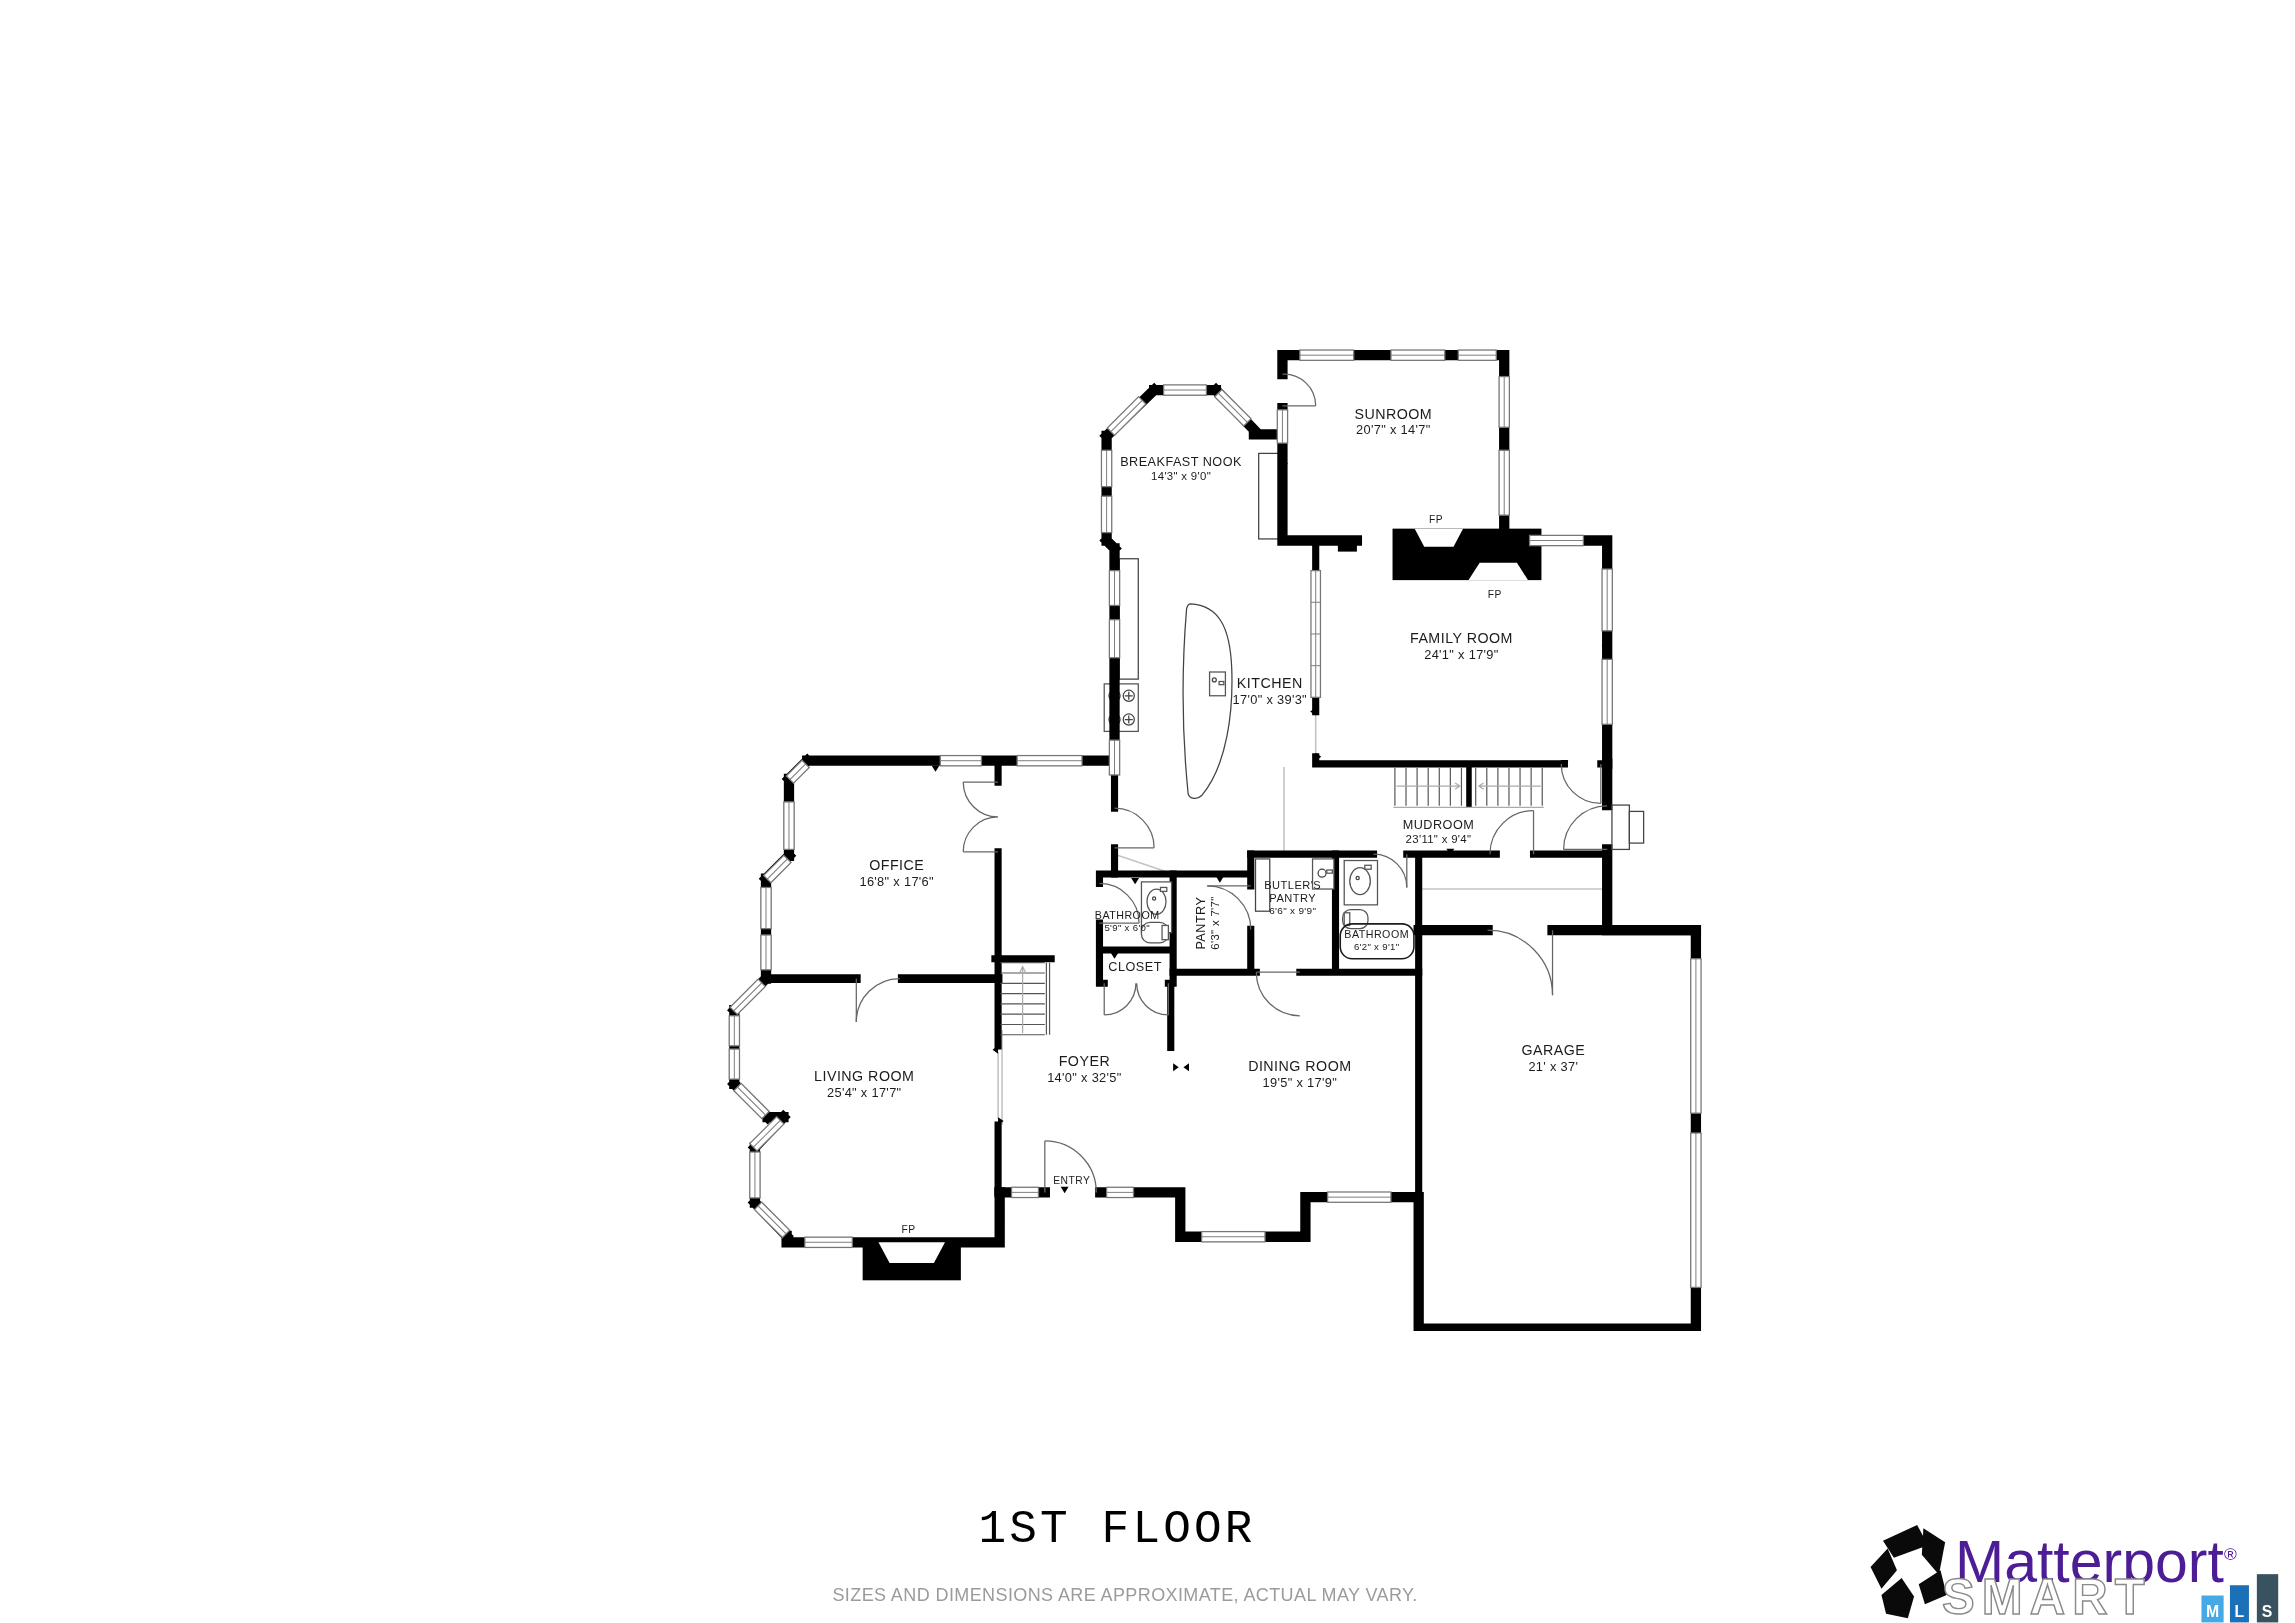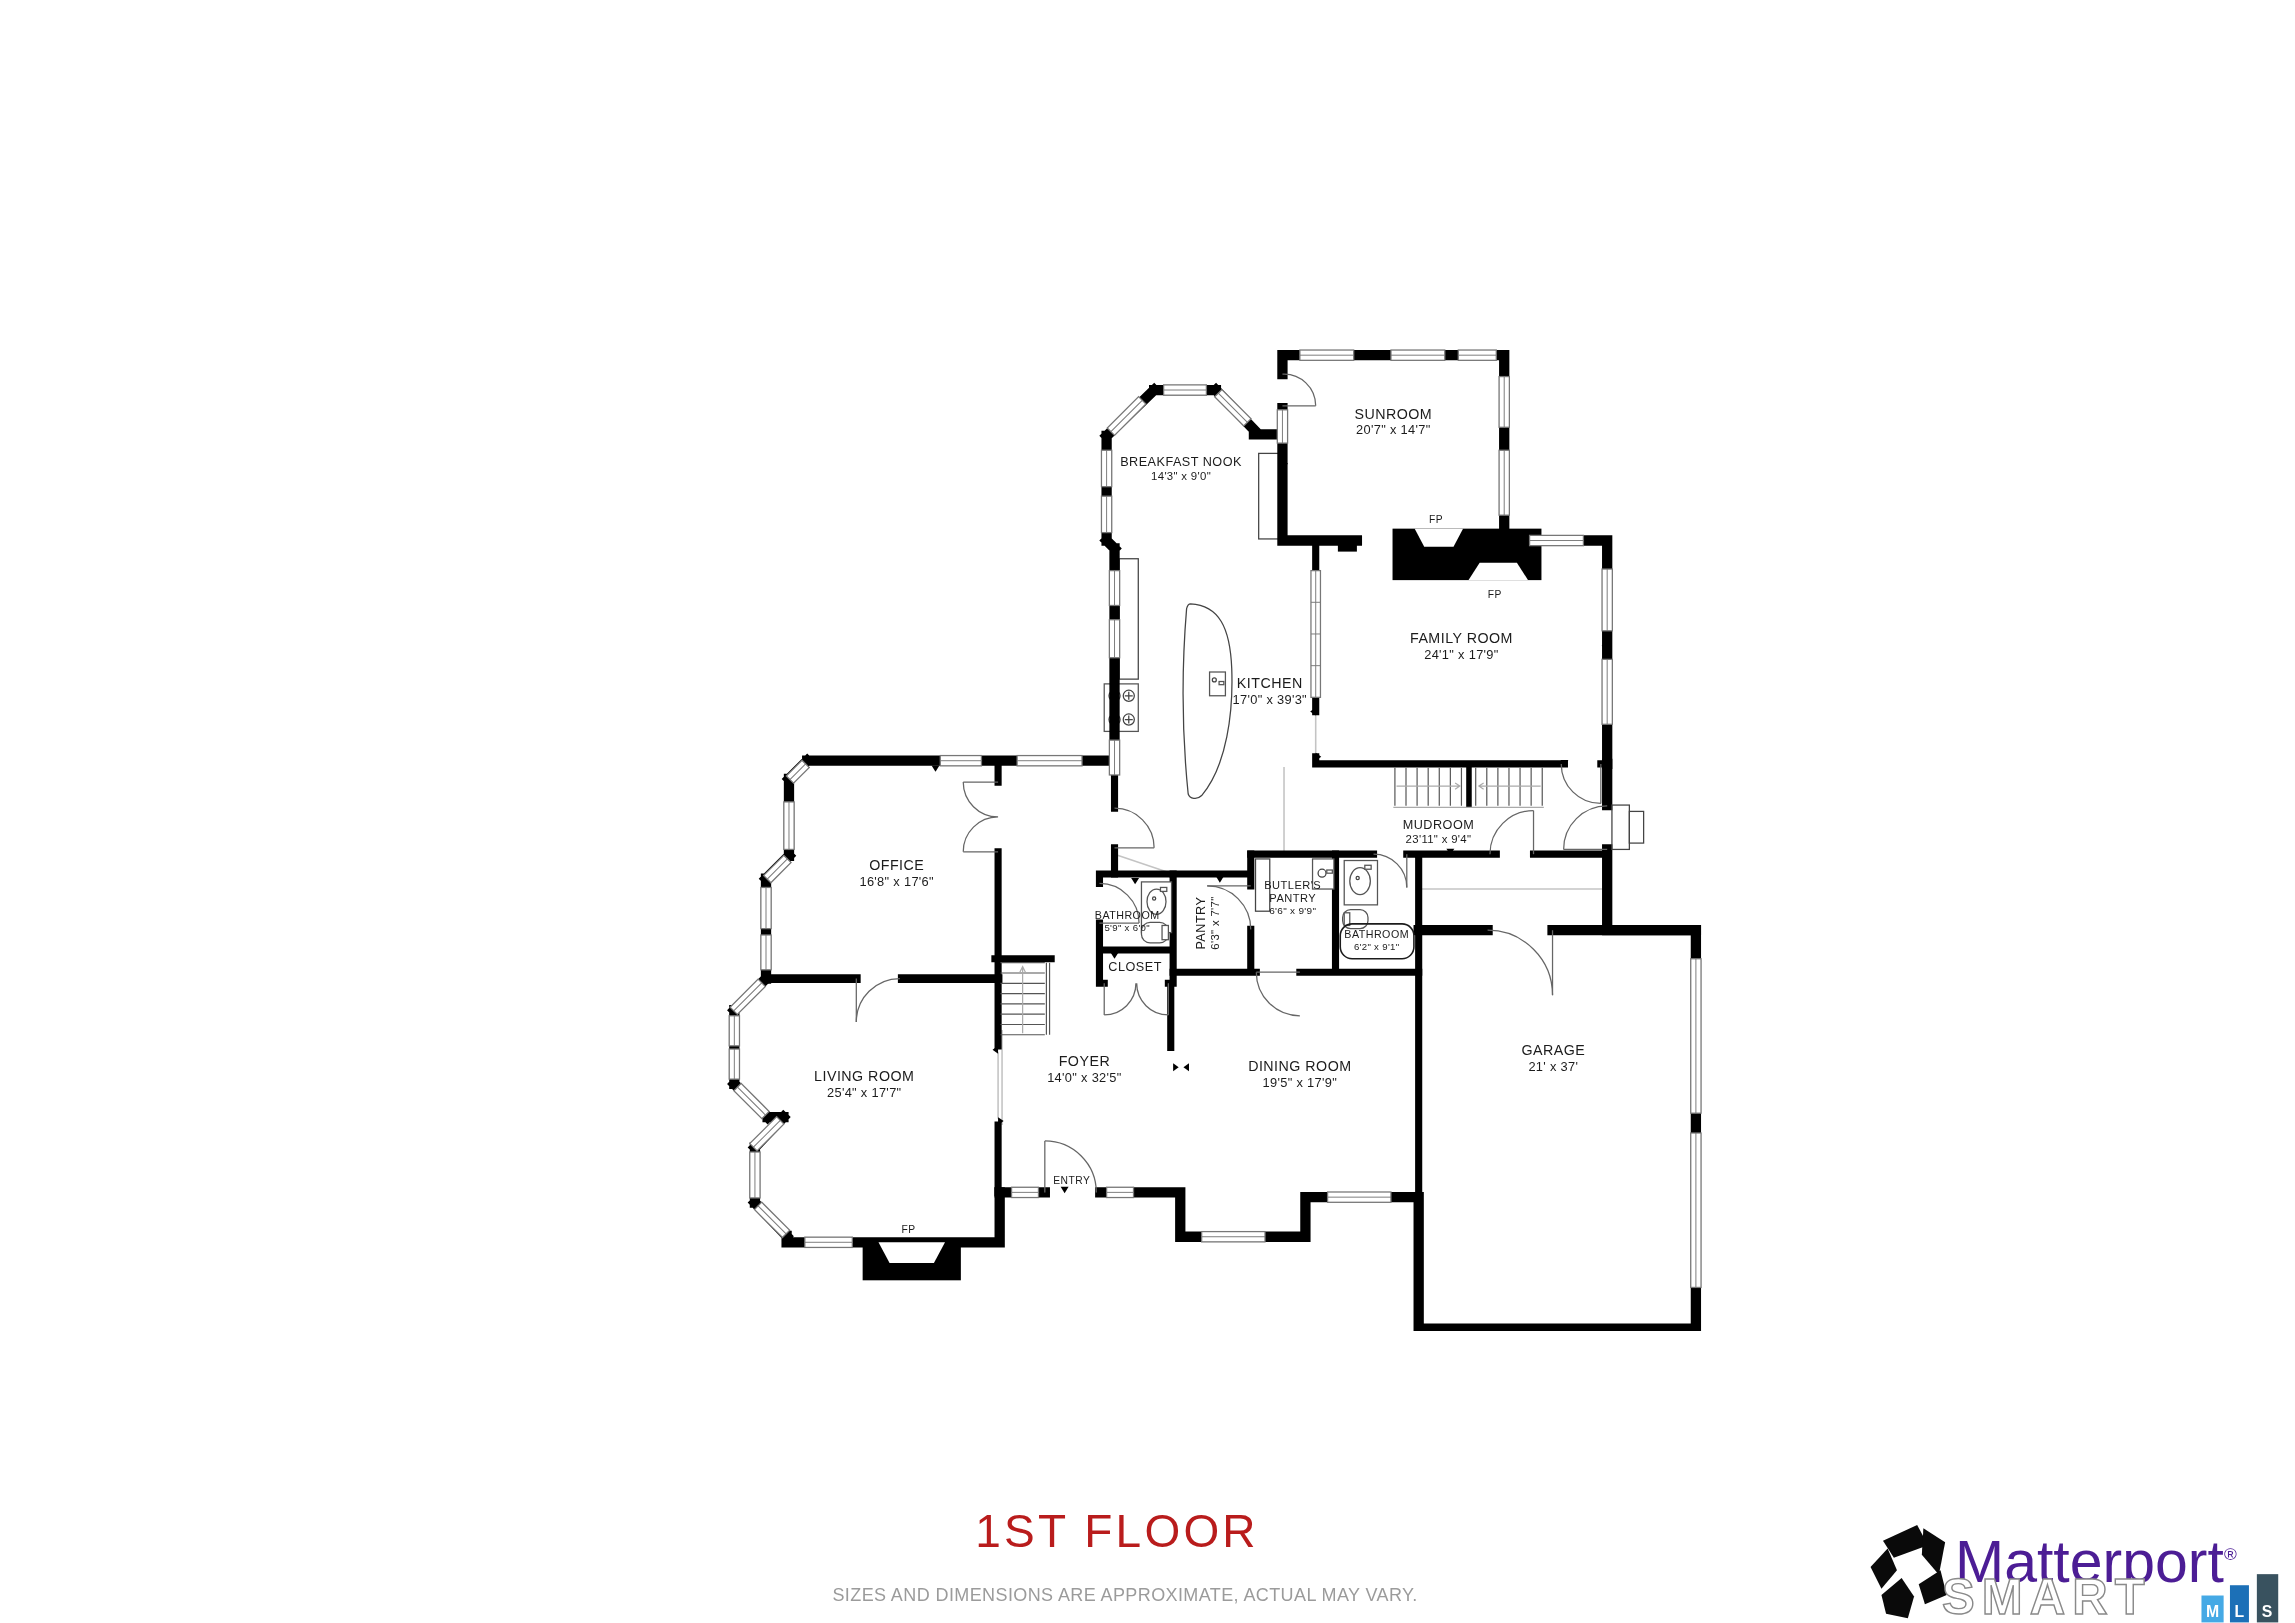--- a/index.html
+++ b/index.html
@@ -25,21 +25,21 @@
   text{fill:#1c1c1c;}
   .lbl{text-anchor:middle;letter-spacing:0.6px;}
   .lbl-lg{font-size:18px;}
   .lbl-md{font-size:16px;}
   .lbl-sm{font-size:13.5px;}
   .lbl-sm2{font-size:14px;}
   .lbl-xs{font-size:13px;}
   .dims{letter-spacing:0.4px;}
   .label-box{fill:none;stroke:#1c1c1c;stroke-width:2;}
   #floor-title{position:absolute;left:1117px;top:1504px;transform:translateX(-50%);
-     font-size:46px;color:#b91c1c;letter-spacing:3.2px;white-space:nowrap;}
+     font-size:46px;color:#000000;letter-spacing:3.2px;white-space:nowrap;font-family:Liberation Mono, monospace;}
   #disclaimer{position:absolute;left:1125px;top:1585px;transform:translateX(-50%);
      font-size:18px;color:#9b9b9b;letter-spacing:0.4px;white-space:nowrap;}
   #branding{position:absolute;left:1854px;top:1506px;width:441px;height:118px;}
   #mp-icon{position:absolute;left:14.3px;top:16px;}
   #mp-text{position:absolute;left:101px;top:22px;font-family:Liberation Sans, sans-serif;
      font-size:59px;color:#4c1d95;white-space:nowrap;}
   #mp-reg{font-size:17.4px;vertical-align:22px;}
   #smart-overlay{position:absolute;left:86px;top:46px;width:356px;height:72px;pointer-events:none;}
   .smart-text{font-family:"Liberation Sans",sans-serif;font-size:62px;font-weight:bold;
      letter-spacing:9px;fill:#ffffff;stroke:#8a8a8a;stroke-width:1.8;}

